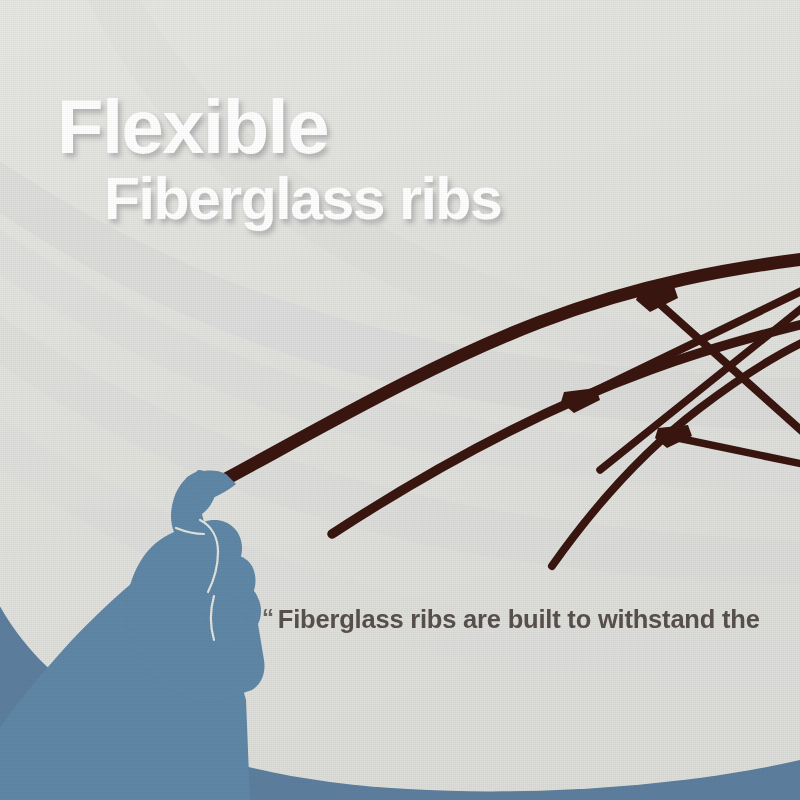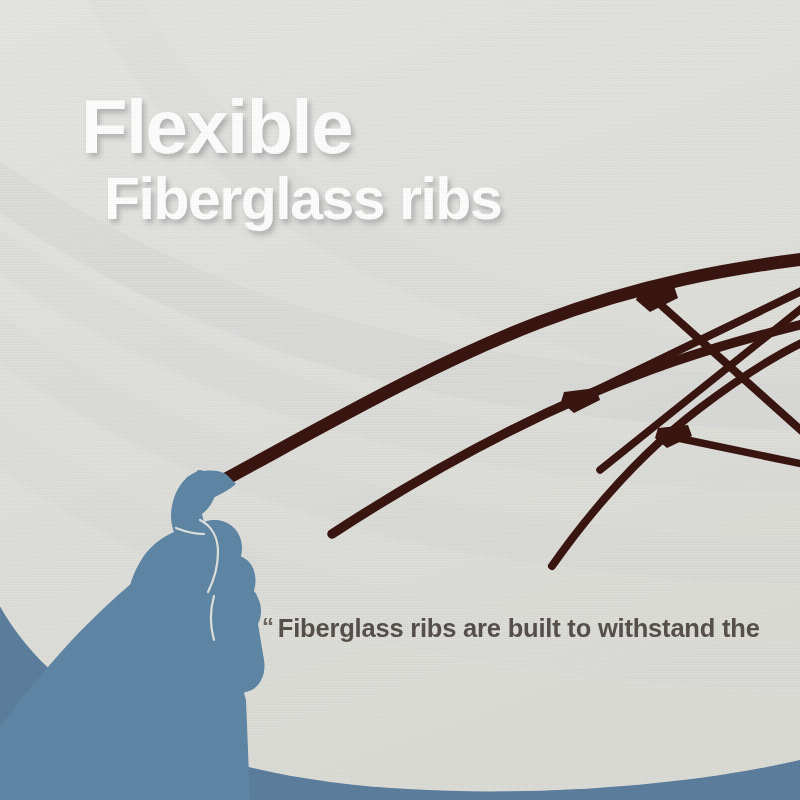--- a/index.html
+++ b/index.html
@@ -43,21 +43,21 @@
     color: #ffffff;
     font-family: "Liberation Sans", sans-serif;
     font-weight: bold;
     font-size: 76px;
     line-height: 0.92;
     letter-spacing: -1.5px;
     text-shadow: 3px 4px 5px rgba(90,96,100,0.34);
     -webkit-font-smoothing: antialiased;
   }
   .headline.line-1 {
-    padding-left: 81px;
+    padding-left: 57px;
     font-size: 76px;
   }
   .headline.line-2 {
     padding-left: 104px;
     font-size: 59px;
     margin-top: 10px;
   }
 
   
   .quote-block {
@@ -65,21 +65,20 @@
     left: 262px;
     top: 603px;
     width: 520px;
     z-index: 7;
     color: #58504c;
     font-family: "Liberation Sans", sans-serif;
     font-weight: bold;
     font-size: 25.5px;
     line-height: 1.28;
     letter-spacing: -0.2px;
-    margin-top: 9px;
   }
   .quote-line {
     white-space: nowrap;
   }
   .quote-mark {
     color: #6d6560;
     font-size: 24px;
     font-weight: bold;
     vertical-align: 0.08em;
   }

